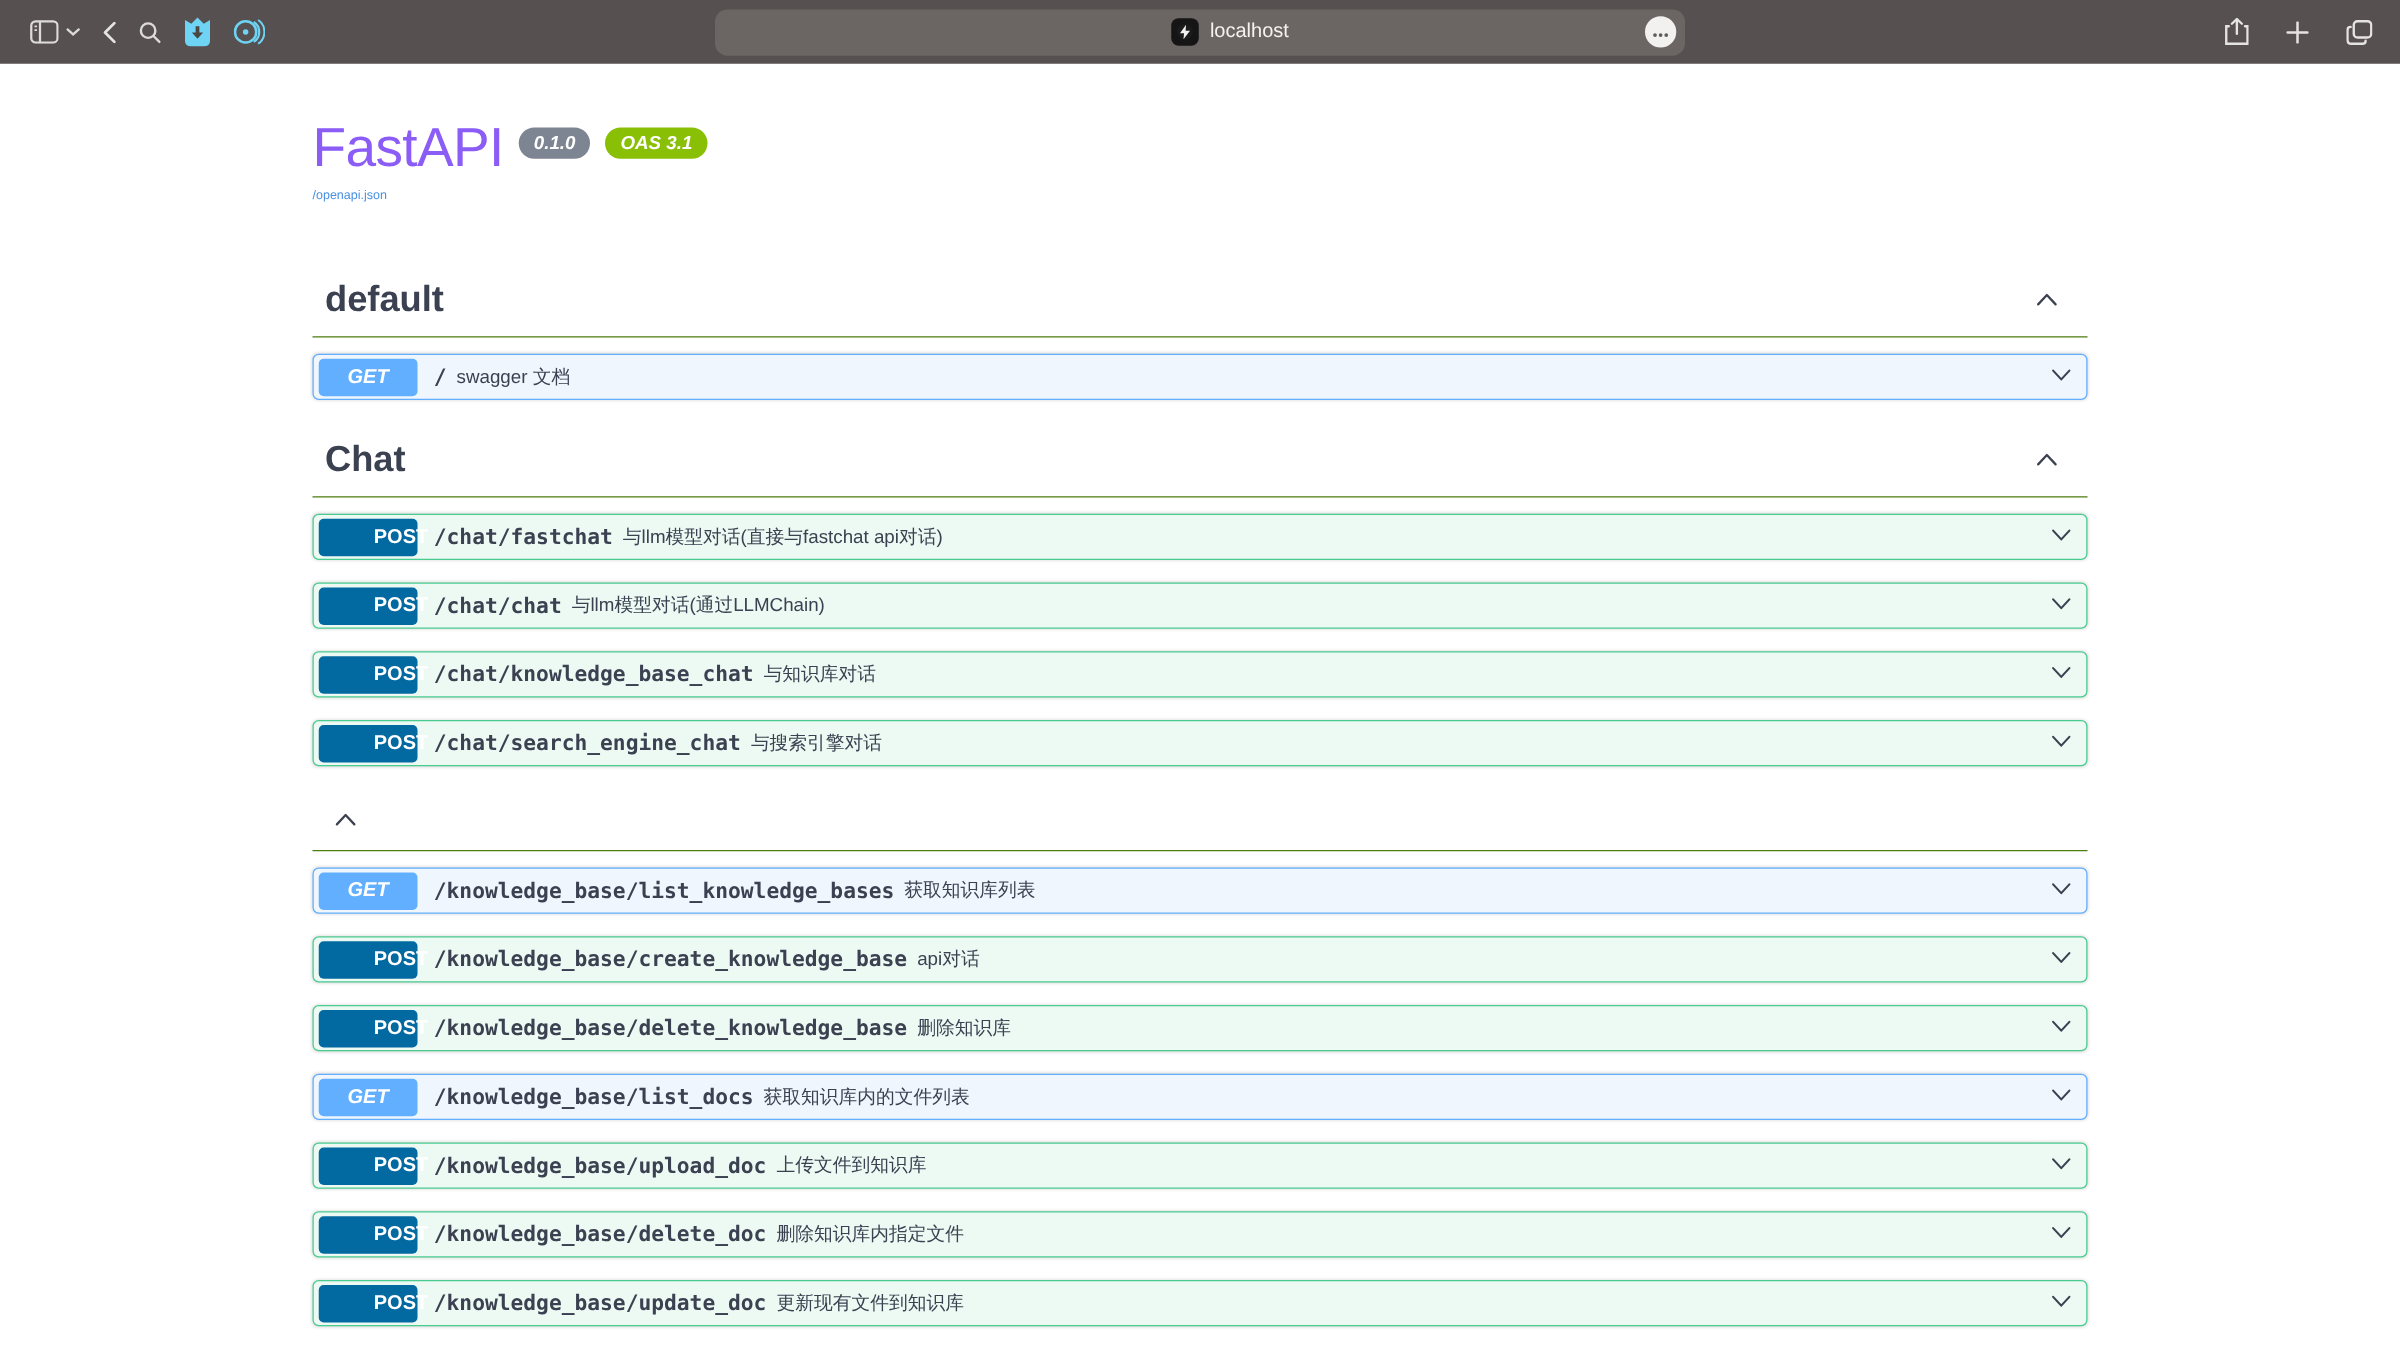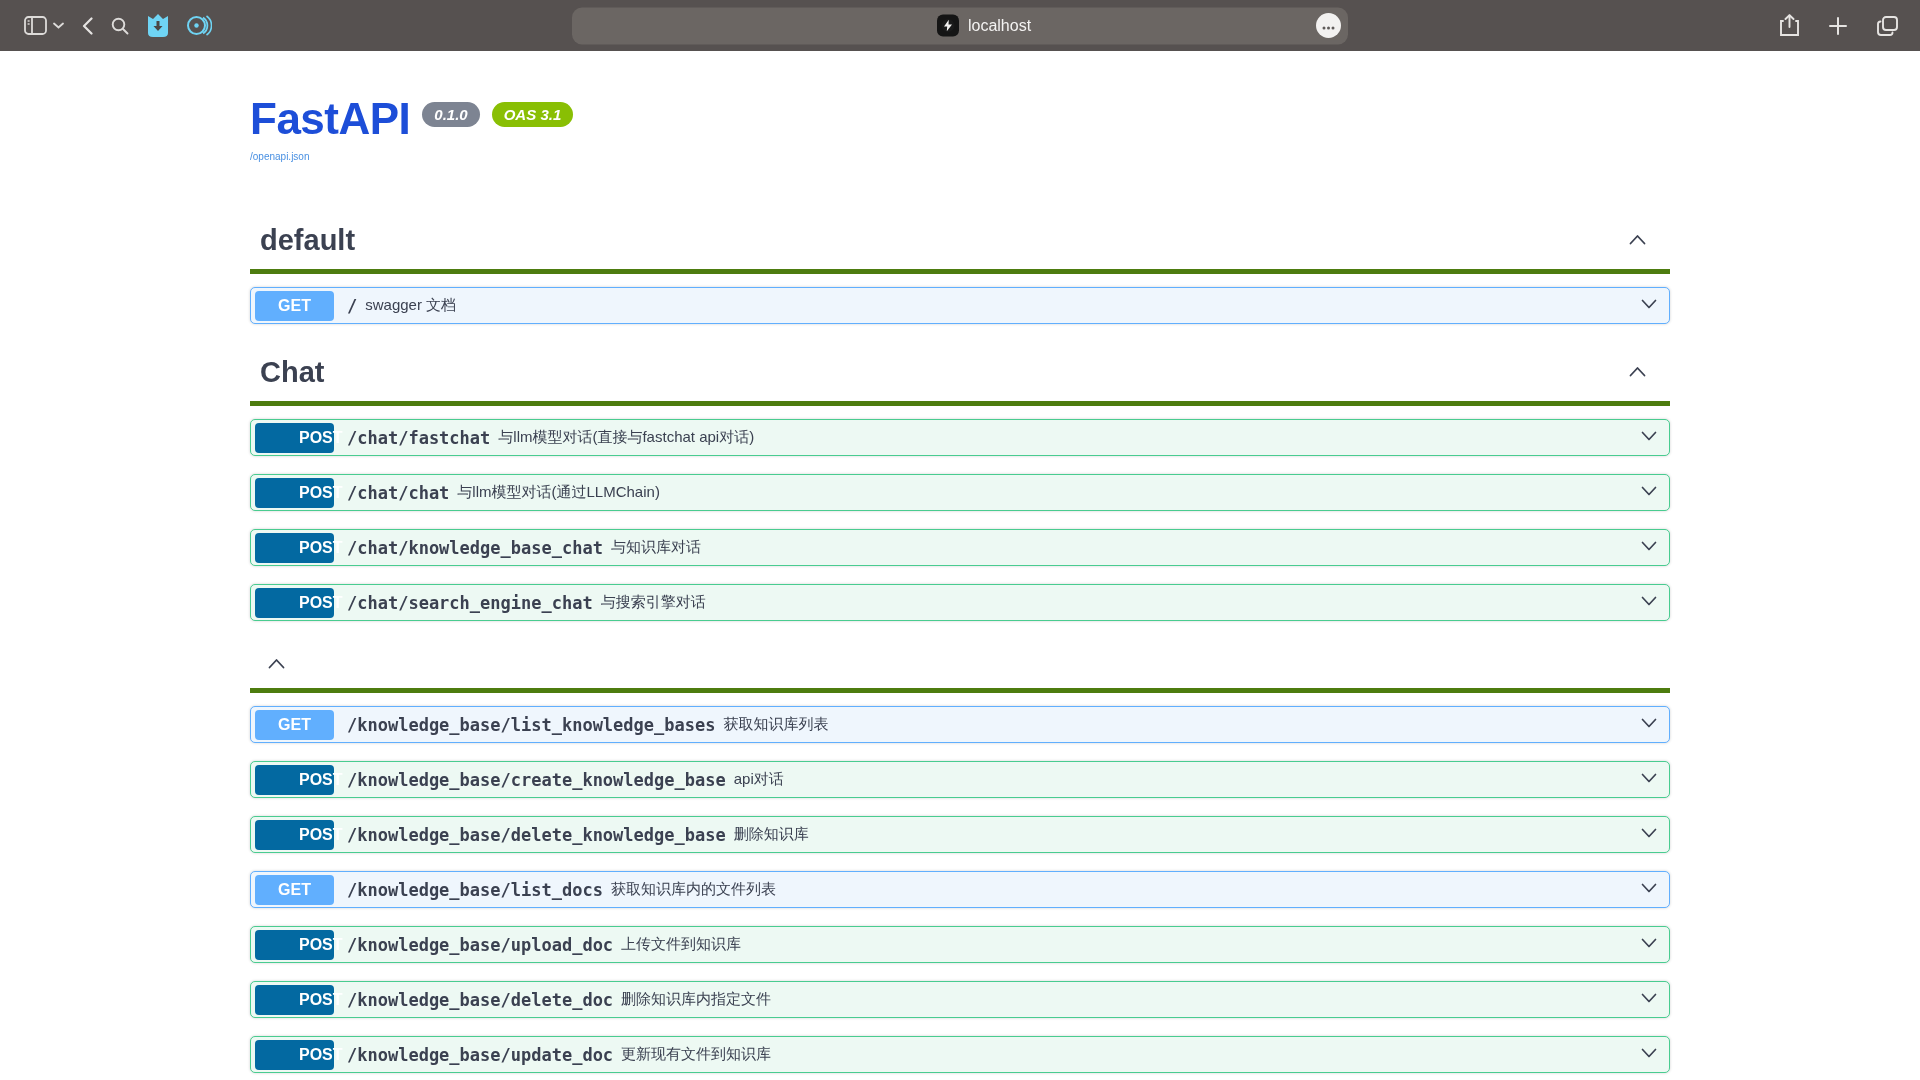--- a/index.html
+++ b/index.html
@@ -29,52 +29,52 @@
     width:25px; height:25px; border-radius:50%; background:#f2f1f0; border:none;
     display:flex; align-items:center; justify-content:center; cursor:pointer;
   }
   .tb-right { margin-left:auto; display:flex; align-items:center; gap:22px; padding-right:18px; z-index:2; }
 
   
   .page { background:#fff; }
   .wrap { max-width:1420px; margin:0 auto; padding:44px 0 0 0; }
 
   .title-row { display:flex; align-items:flex-start; gap:12px; }
-  h1.api-title { font-size:44px; font-weight:700; color:#1d4ed8; line-height:1.1; letter-spacing:-0.5px; }
+  h1.api-title { font-size:44px; font-weight:400; color:#8b5cf6; line-height:1.1; letter-spacing:-0.5px; }
   .badge { display:inline-block; color:#fff; font-weight:700; border-radius:99px; padding:4px 12px; font-size:15px; margin-top:7px;font-style:italic; }
   .badge.version { background:#7d8492; }
   .badge.oas { background:#89bf04; }
   .openapi-link { display:inline-block; margin-top:8px; font-size:10px; color:#4990e2; text-decoration:none; cursor:pointer; }
 
   .sections { margin-top:46px; }
   .section { margin-bottom:4px; }
   .section-header {
     display:flex; align-items:center; justify-content:space-between;
-    padding:14px 0 12px 10px; border-bottom:5px solid #4d7c0f; cursor:pointer;
+    padding:14px 0 12px 10px; border-bottom:1px solid #4d7c0f; cursor:pointer;
   }
   .section-title { font-size:29px; font-weight:700; color:#3b4151; }
   .collapse-btn { background:none; border:none; cursor:pointer; padding:4px 8px; margin-right:16px; }
 
   .section-rows { padding-top:13px; }
   .opblock {
     display:flex; align-items:center;
     border:1px solid; border-radius:5px;
     margin-bottom:18px; height:37px;
     box-shadow:0 0 3px rgba(0,0,0,.18);
     cursor:pointer;
   }
   .opblock.method-get  { background:#eff6fd; border-color:#61affe; }
   .opblock.method-post { background:#edf9f3; border-color:#49cc90; }
   .method-badge {
     width:79px; text-align:center; flex:0 0 auto;
     margin-left:4px; padding:6px 0; border-radius:4px;
     font-size:16px; font-weight:700; color:#fff;
     font-family:"Liberation Sans",sans-serif;
   }
-  .opblock.method-get  .method-badge { background:#61affe; }
+  .opblock.method-get  .method-badge { background:#61affe;font-style:italic; }
   .opblock.method-post .method-badge { background:#0369a1;padding-left:44px; }
   .endpoint-path {
     margin-left:13px; font-family:"DejaVu Sans Mono","Liberation Mono",monospace;
     font-size:17px; font-weight:700; color:#3b4151; white-space:nowrap;
   }
   .endpoint-desc { margin-left:8px; font-size:15px; color:#3b4151; white-space:nowrap; overflow:hidden; text-overflow:ellipsis; }
   .row-chevron { margin-left:auto; margin-right:12px; background:none; border:none; cursor:pointer; display:flex; align-items:center; }
 </style>
 </head>
 <body>

